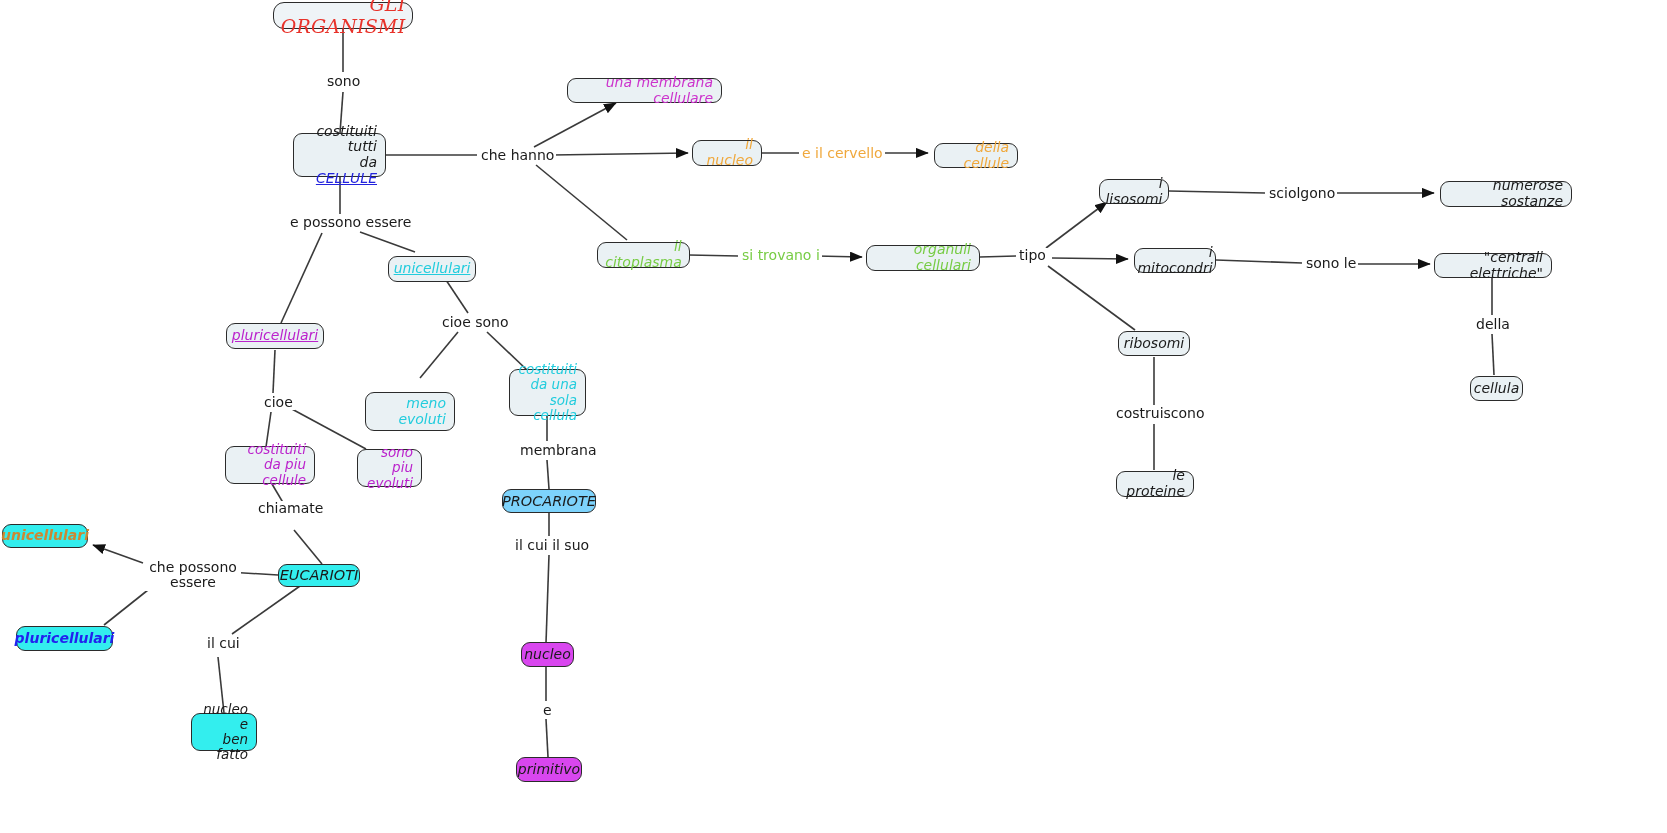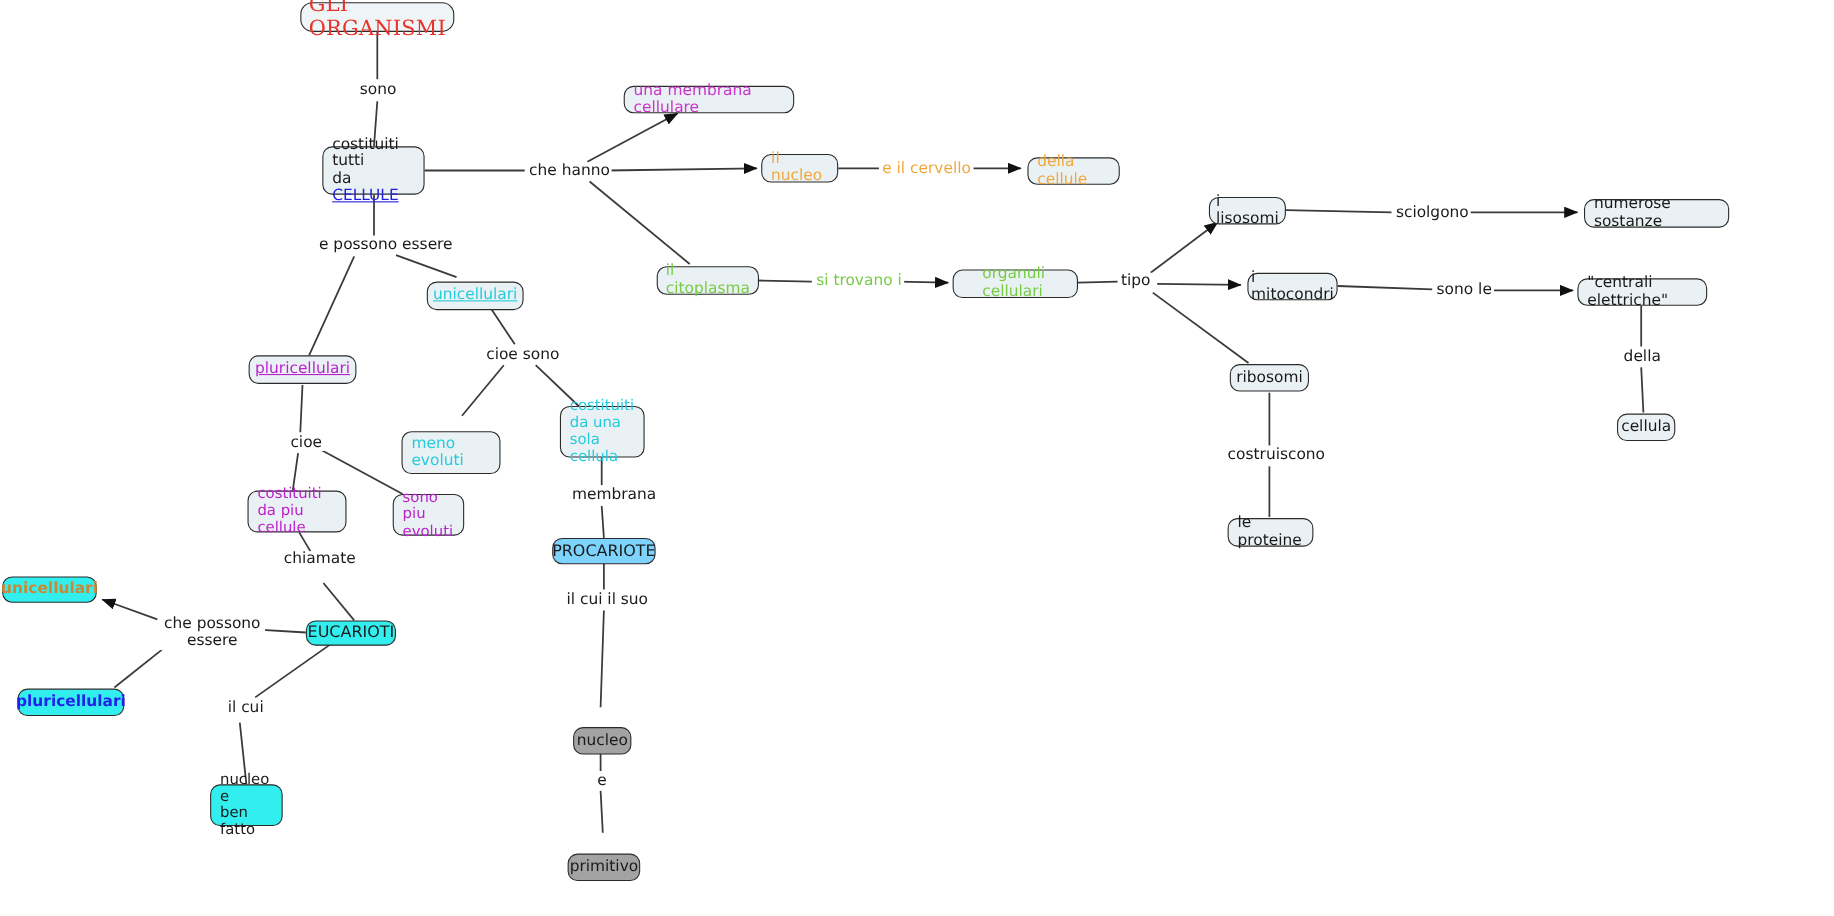--- a/index.html
+++ b/index.html
@@ -22,30 +22,31 @@
     width: 1667px;
     height: 833px;
     pointer-events: none;
   }
   .node {
     position: absolute;
     box-sizing: border-box;
     display: flex;
     align-items: center;
     justify-content: center;
-    text-align: left;
+    text-align: right;
     border: 1.5px solid #2b2b2b;
     border-radius: 9px;
     background: #eaf1f4;
     color: #1a1a1a;
     font-size: 14.5px;
     line-height: 1.12;
     padding: 3px 8px;
     white-space: pre-line;
     z-index: 3;
+    font-style: italic;
   }
   .node-title {
     font-family: "DejaVu Serif", "Liberation Serif", serif;
     font-size: 19px;
     color: #e8322a;
     background: #eff4f7;
     border-radius: 11px;
     letter-spacing: 0.2px;
   }
   .link-text {
@@ -66,21 +67,21 @@
   .c-violet { color: #cc33cc; }
   .c-magenta{ color: #bb22cc; }
   .c-orange { color: #f0a83c; }
   .c-green  { color: #77cc44; }
   .c-cyan   { color: #22ccdd; }
   .c-black  { color: #1a1a1a; }
   .c-brown  { color: #cc8833; }
   .c-strongblue { color: #2222ee; }
   .bg-cyan   { background: #33eeee; }
   .bg-yellow { background: #7dd3fc; }
-  .bg-palebyellow { background: #a3a3a3; margin-top: 19px; }
+  .bg-palebyellow { background: #d946ef; }
   .bold { font-weight: bold; }
 </style>
 </head>
 <body>
 
 <div id="canvas">
 
   <svg id="edge-layer" viewBox="0 0 1667 833">
     <defs>
       <marker id="arrow" markerWidth="9" markerHeight="9" refX="7.5" refY="3.2" orient="auto" markerUnits="strokeWidth">

